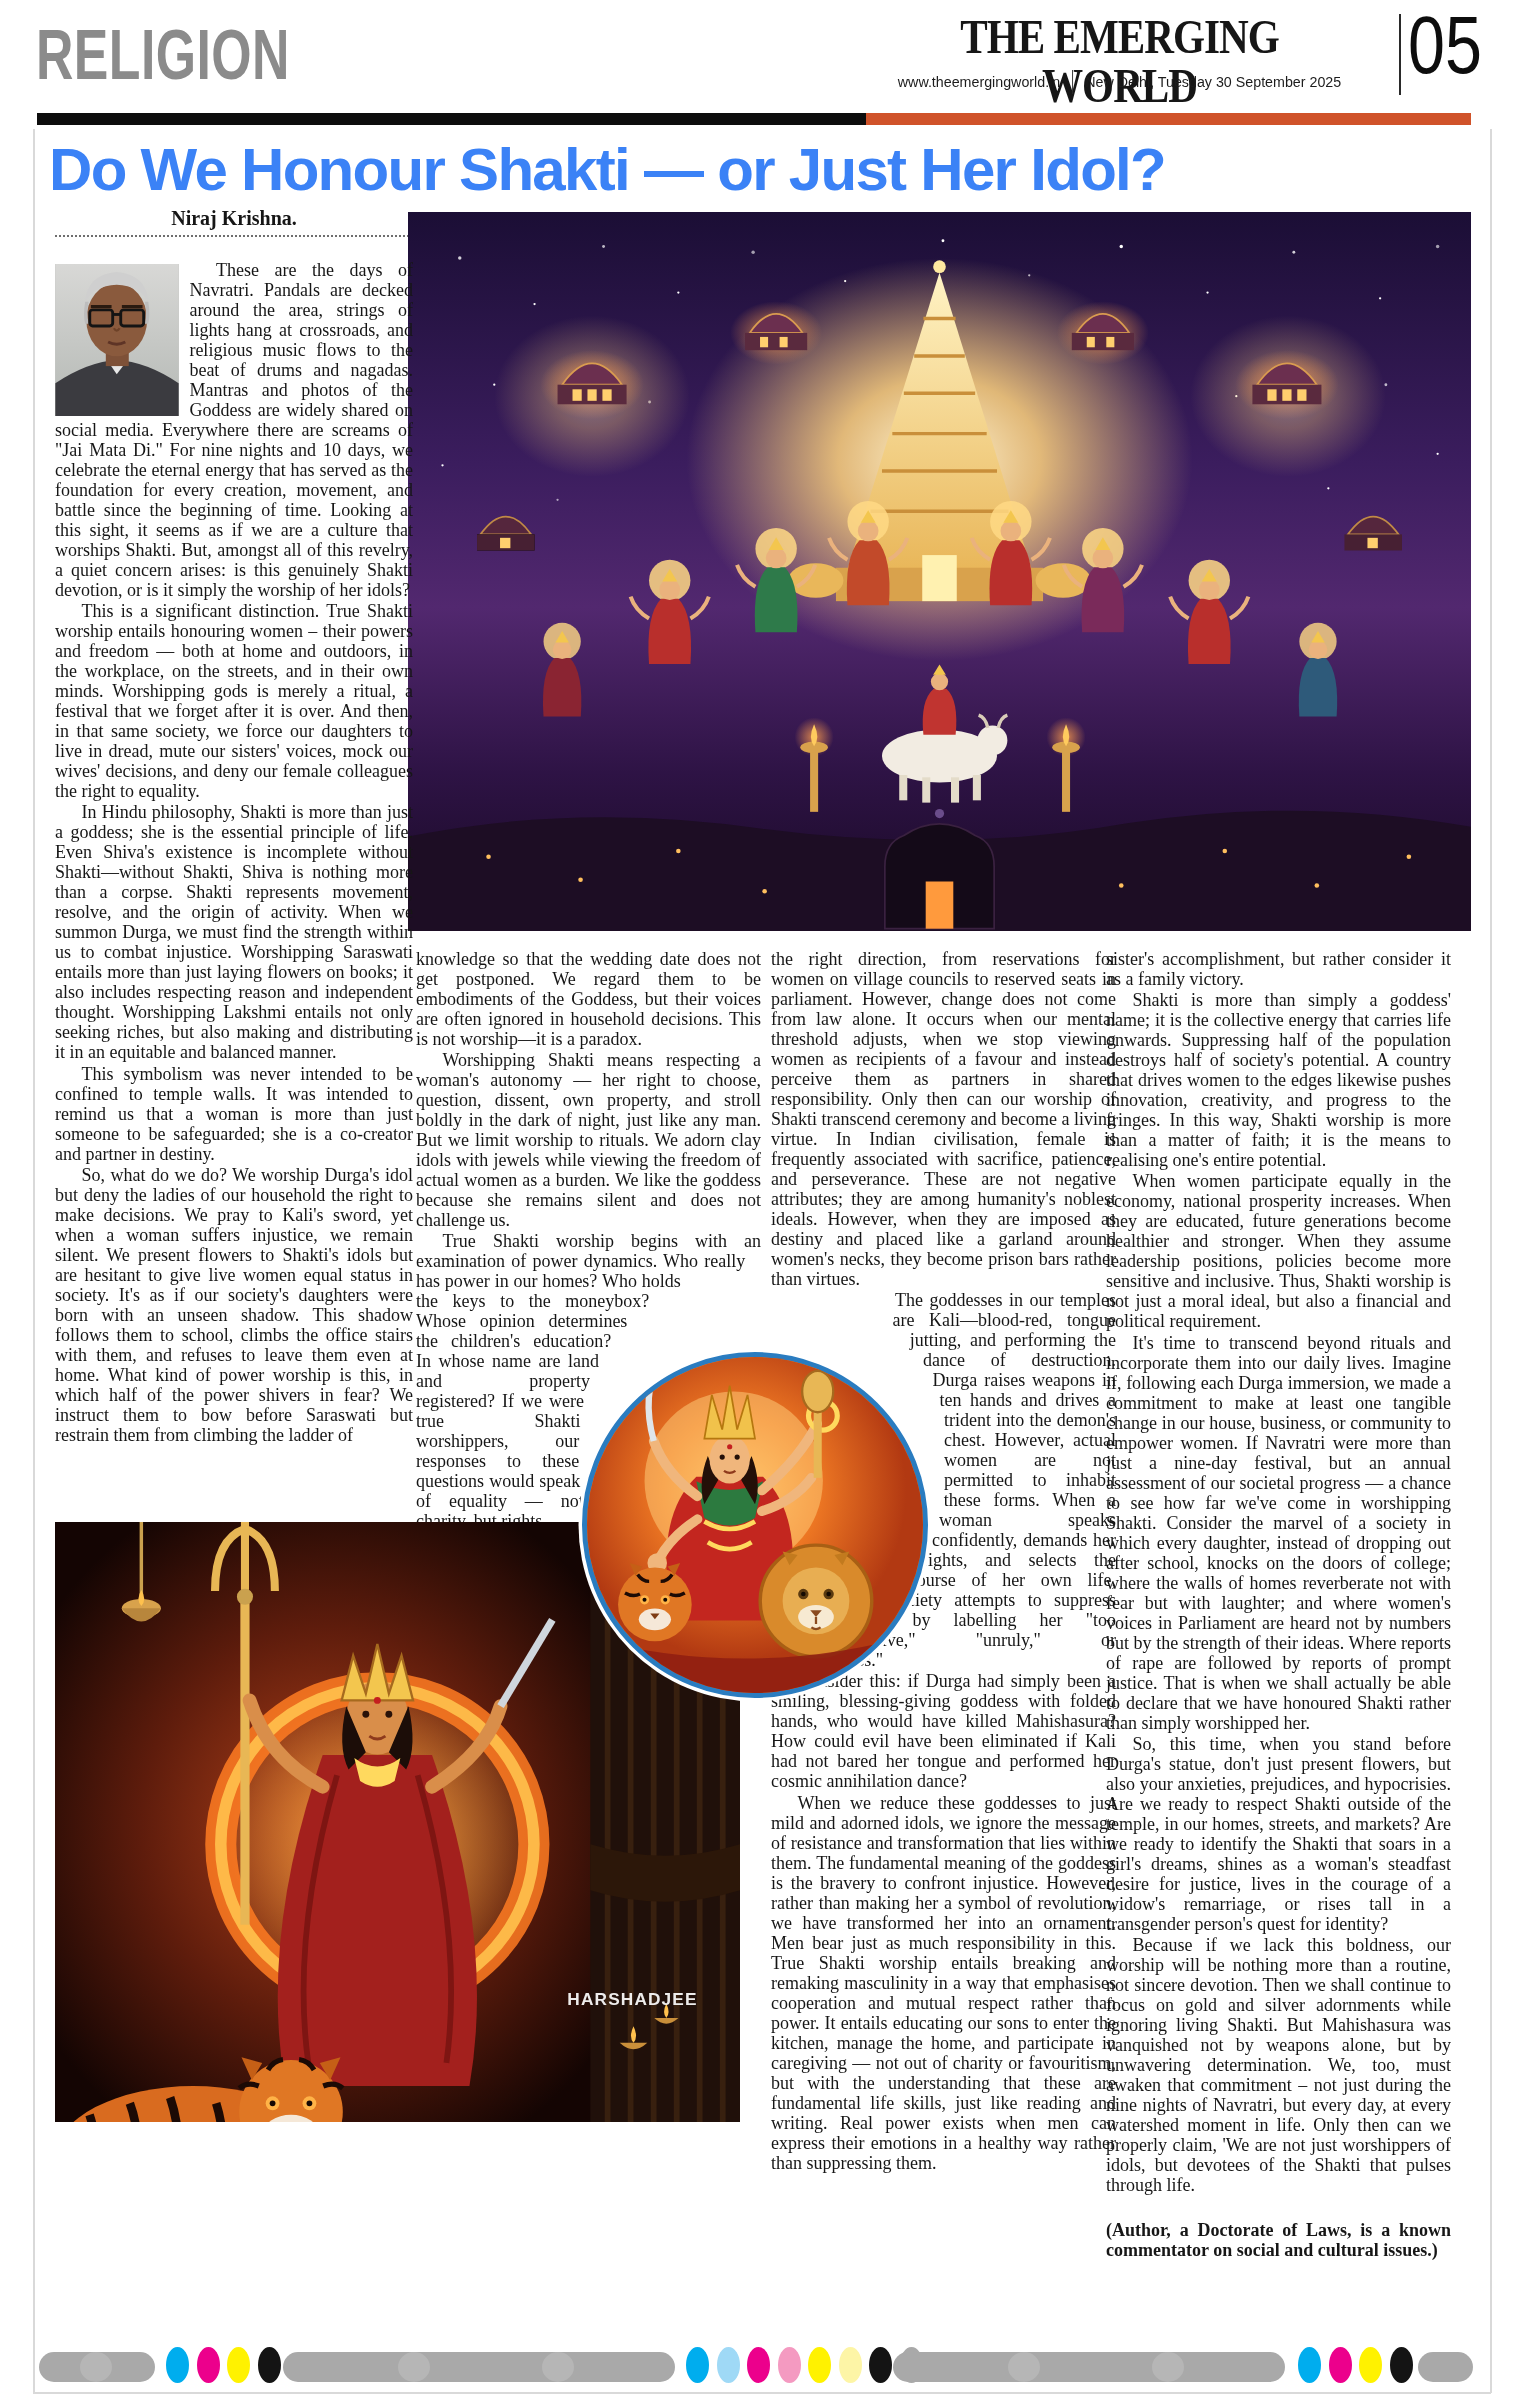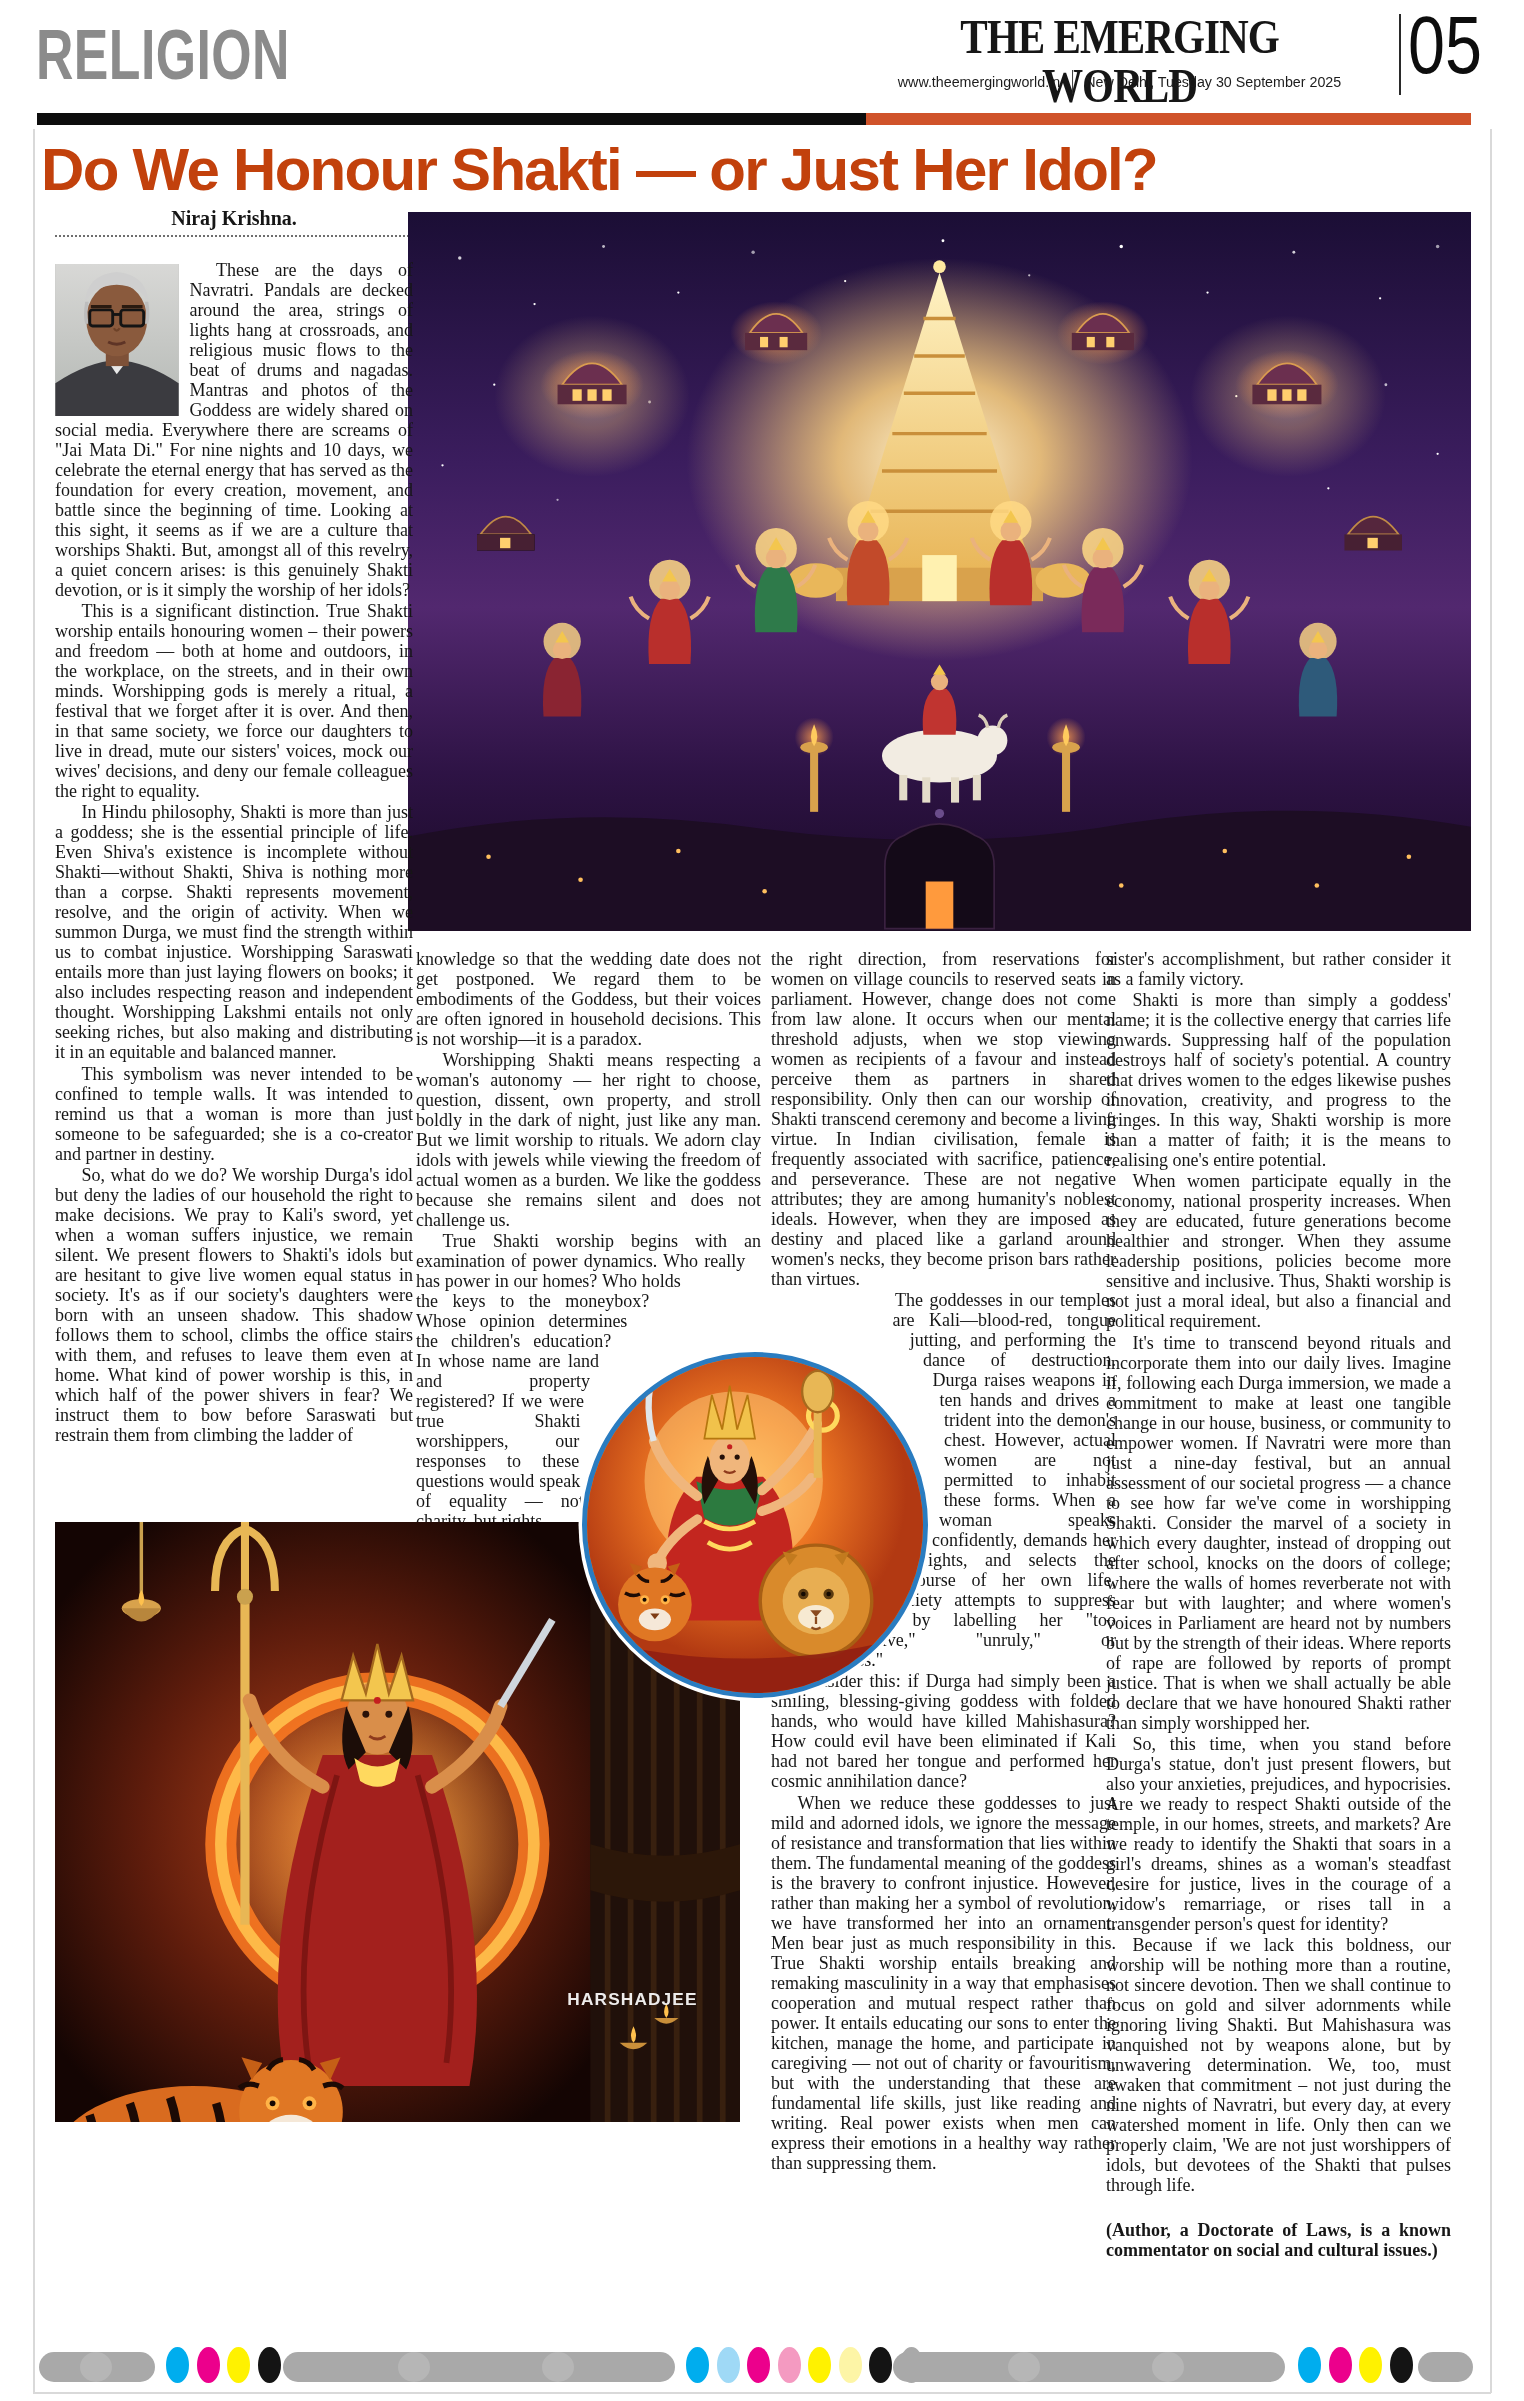--- a/index.html
+++ b/index.html
@@ -21,22 +21,22 @@
   #header-bar-black{left:37px;top:113px;width:830px;height:12px;}
   #header-bar-orange{left:866px;top:113px;width:605px;height:12px;}
 
   
   .frame{background:#d9d9d9;}
   #frame-l{left:33px;top:129px;width:1.7px;height:2264px;}
   #frame-r{left:1490px;top:129px;width:1.7px;height:2264px;}
   #frame-b{left:33px;top:2392px;width:1458px;height:1.7px;}
 
   
-  #headline{left:41px;top:137px;width:1430px;font-family:"Liberation Sans",sans-serif;font-weight:700;
-    font-size:60px;letter-spacing:-1.7px;white-space:nowrap;color:#c2410c;line-height:1.1;}
+  #headline{left:49px;top:137px;width:1430px;font-family:"Liberation Sans",sans-serif;font-weight:700;
+    font-size:60px;letter-spacing:-1.7px;white-space:nowrap;color:#3b82f6;line-height:1.1;}
   #byline-block{left:55px;top:207px;width:358px;text-align:center;font-weight:700;font-size:20px;
     padding-bottom:4.6px;border-bottom:2.3px dotted #6e6e6e;}
 
   
   .col{position:absolute;width:345px;top:949px;}
   #col1{left:55px;top:260px;width:358px;}
   #col2{left:416px;}
   #col3{left:771px;}
   #col4{left:1106px;}
   .col p{margin:0 0 1.2px 0;font-size:18px;line-height:20px;text-align:justify;text-indent:26.5px;}

